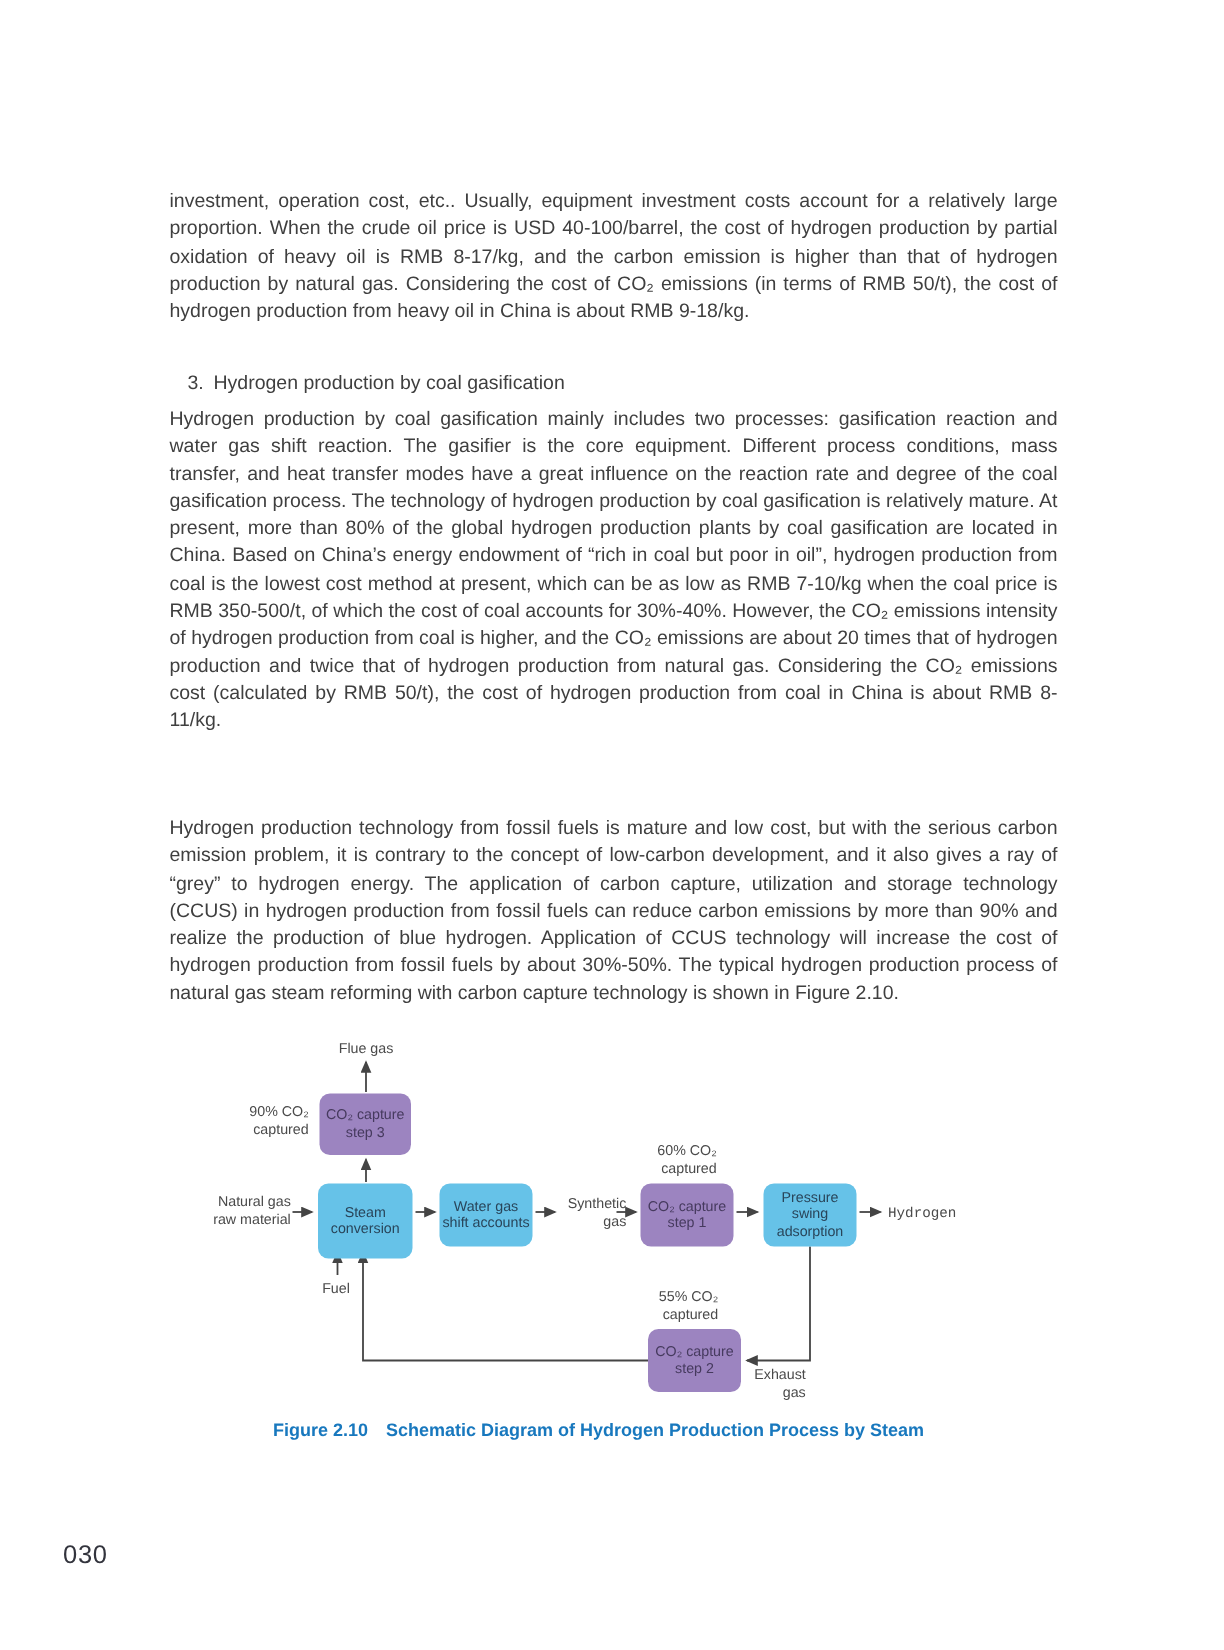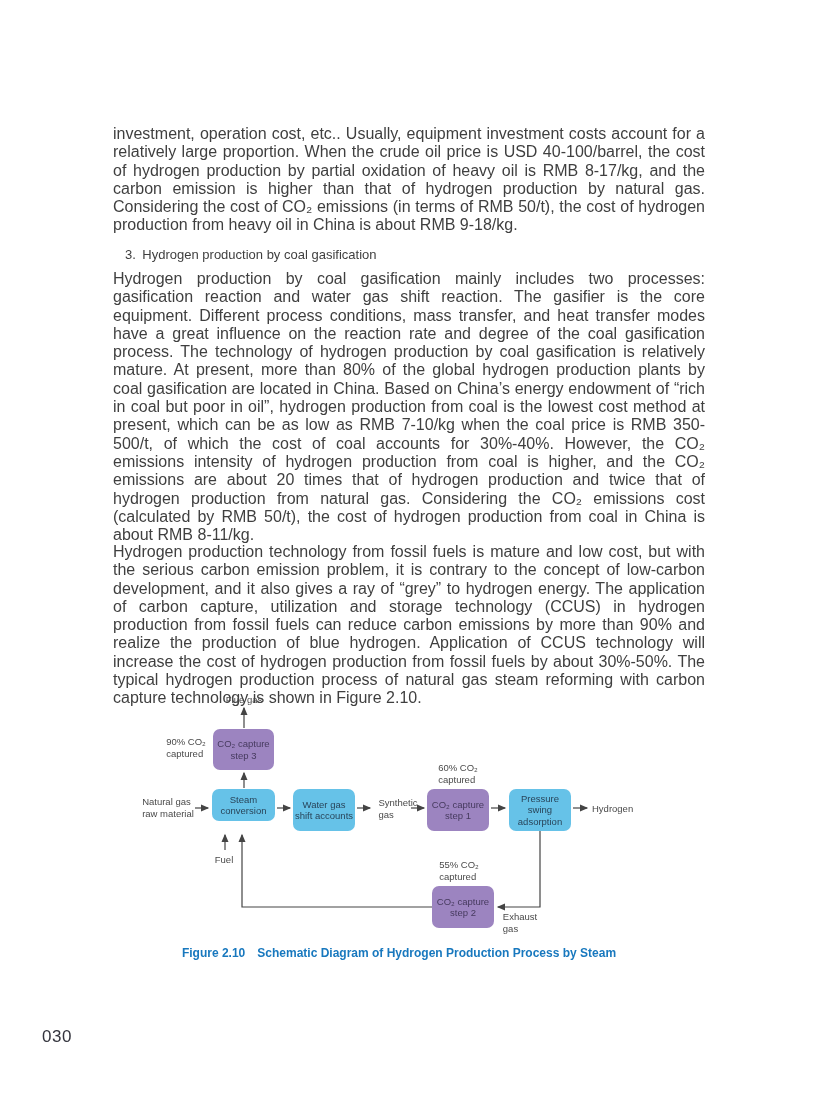--- a/index.html
+++ b/index.html
@@ -6,21 +6,21 @@
   .page{
     position:relative;
     width:816px;height:1100px;
     background:#ffffff;
     font-family:"Liberation Sans","DejaVu Sans",sans-serif;
     color:#3f3f3f;
     overflow:hidden;
   }
   .bodytext{
     position:absolute;left:113px;width:592px;
-    font-size:16px;line-height:18.3px;
+    font-size:13px;line-height:18.3px;
     text-align:justify;margin:0;
     color:#3f3f3f;
   }
   .heading{
     position:absolute;left:113px;width:592px;
     font-size:13px;line-height:18px;font-weight:normal;
     margin:12px;color:#3f3f3f;
   }
   .diagram{
     position:absolute;left:0;top:690px;width:816px;height:250px;
@@ -29,24 +29,24 @@
   .diagram svg{position:absolute;left:0;top:0;}
   .node{
     position:absolute;border-radius:7px;
     display:flex;align-items:center;justify-content:center;
     text-align:center;white-space:pre-line;
     font-size:9.5px;line-height:11.5px;
   }
   .node.capture{color:#463a5e;}
   .node.process{color:#29455a;}
   .lbl{
-    position:absolute;text-align:left;white-space:pre-line;
+    position:absolute;text-align:right;white-space:pre-line;
     transform:translateX(-50%);
   }
-  .lbl.left-align{transform:none;text-align:left;white-space:nowrap;}
+  .lbl.left-align{transform:none;text-align:left;white-space:nowrap;font-family:Liberation Mono, monospace;}
   .caption{
     position:absolute;left:113px;top:944px;width:572px;
     text-align:center;font-weight:bold;font-size:12px;line-height:18px;
   }
   .pageno{
     position:absolute;left:42px;top:1027px;
     font-size:17px;color:#33343d;letter-spacing:0.5px;
   }
 </style>
 </head>
@@ -91,21 +91,21 @@
       <line x1="225" y1="160" x2="225" y2="145" stroke="#444444" stroke-width="1.2" marker-end="url(#ah)"></line>
 
       <polyline points="540,141 540,217 498,217" fill="none" stroke="#444444" stroke-width="1.2" marker-end="url(#ah)"></polyline>
 
       <polyline points="432,217 242,217 242,145" fill="none" stroke="#444444" stroke-width="1.2" marker-end="url(#ah)"></polyline>
     </svg>
 
     <div class="node capture" style="left: 213px; top: 39px; width: 61px; height: 41px; background-color: rgb(156, 132, 192);">CO₂ capture
 step 3</div>
 
-    <div class="node process" style="left: 212px; top: 99px; width: 63px; height: 32px; background-color: rgb(102, 194, 232);">Steam
+    <div class="node process" style="left: 212px; top: 99px; width: 63px; height: 50px; background-color: rgb(102, 194, 232);">Steam
 conversion</div>
 
     <div class="node process" style="left: 293px; top: 99px; width: 62px; height: 42px; background-color: rgb(102, 194, 232);">Water gas
 shift accounts</div>
 
     <div class="node capture" style="left: 427px; top: 99px; width: 62px; height: 42px; background-color: rgb(156, 132, 192);">CO₂ capture
 step 1</div>
 
     <div class="node process" style="left: 509px; top: 99px; width: 62px; height: 42px; background-color: rgb(102, 194, 232);">Pressure
 swing

